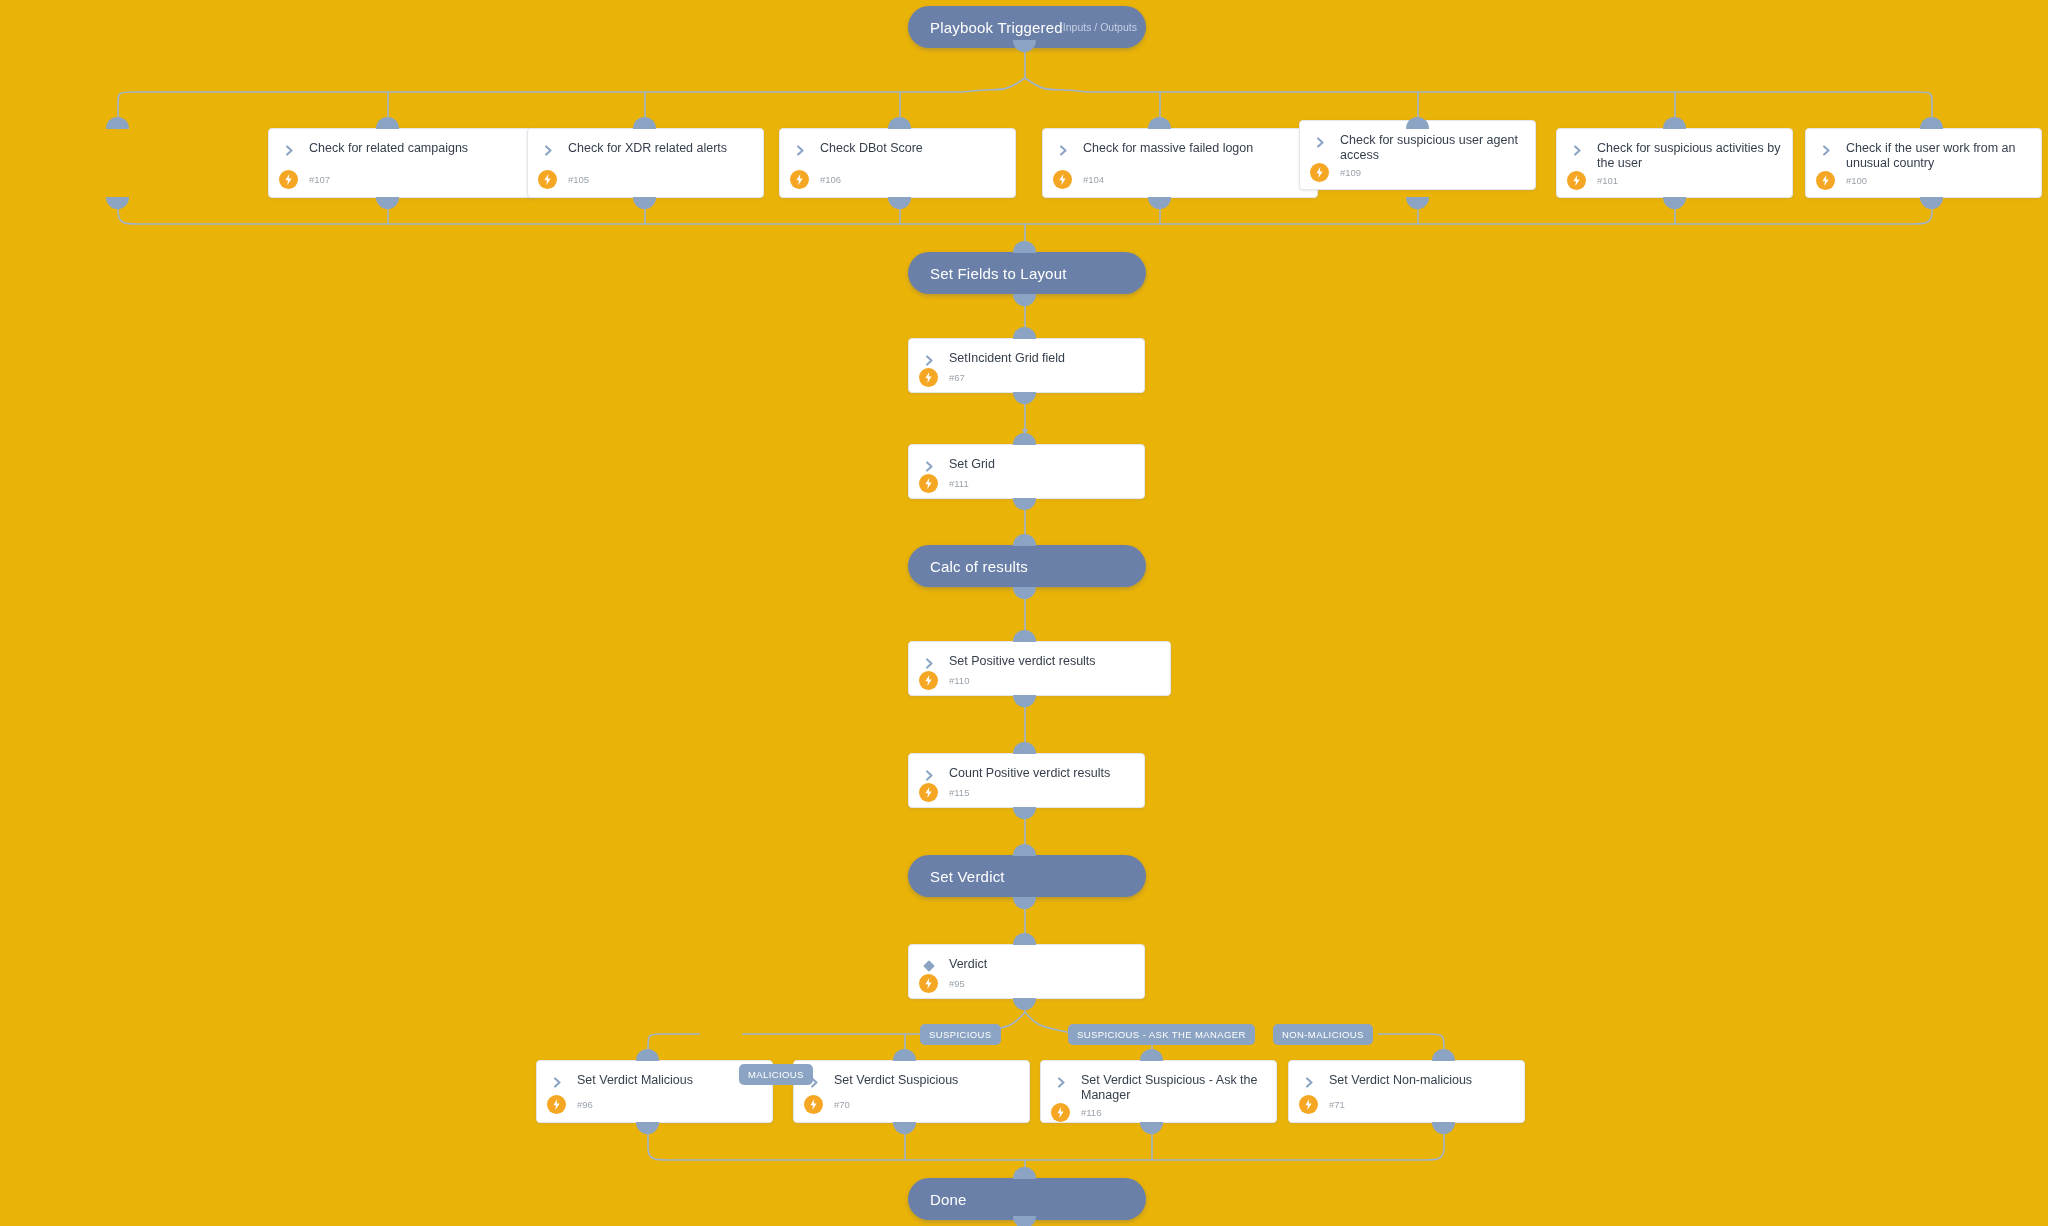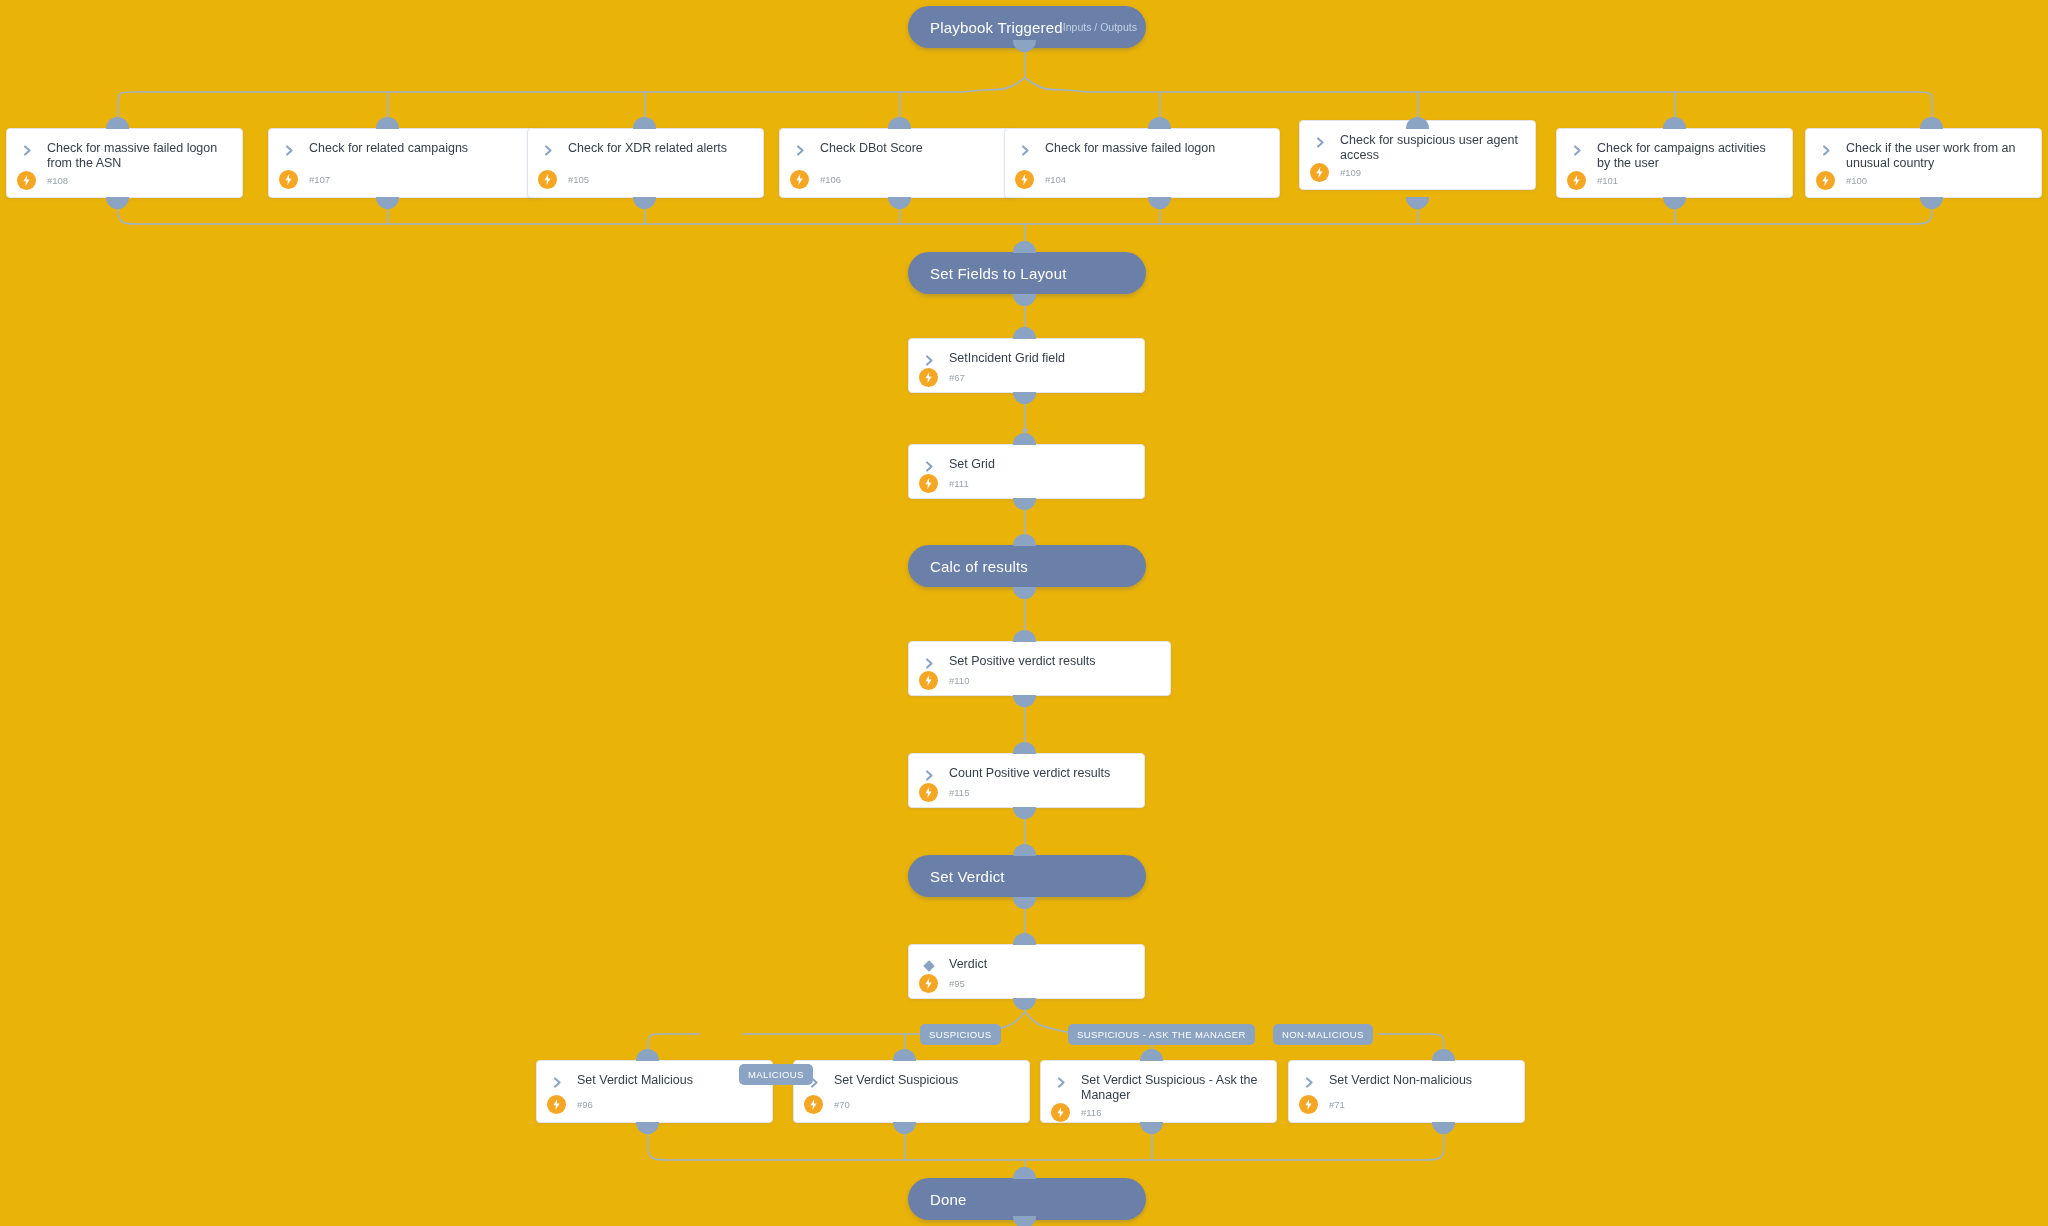--- a/index.html
+++ b/index.html
@@ -212,40 +212,20 @@
       <path d="M1025,1212 L1025,1226"></path>
     </g>
   </svg>
 
   <div class="pill" style="left:908px; top:6px; width:238px;">
     <span class="pill-title">Playbook Triggered</span>
     <span class="pill-sub">Inputs / Outputs</span>
   </div>
   <div class="port bottom" style="left:1013px; top:40px;"></div>
 
-  <div class="card" style="left:6px; top:128px; width:237px; height:70px;">
-    <div class="card-inner">
-      <div class="card-head">
-        <span class="card-ico">
-          <svg width="13" height="13" viewBox="0 0 16 16">
-              <path d="M5 3 L10.5 8 L5 13" fill="none" stroke="#8ca4c4" stroke-width="2.6" stroke-linecap="round" stroke-linejoin="round"></path>
-            </svg>
-        </span>
-        <span class="card-title">Check for massive failed logon from the ASN</span>
-      </div>
-      <div class="card-foot">
-        <span class="bolt">
-          <svg width="9" height="11" viewBox="0 0 10 14">
-              <path d="M6 0 L1 8 H4.3 L3.6 14 L9 5.6 H5.4 z" fill="#ffffff"></path>
-            </svg>
-        </span>
-        <span class="card-id">#108</span>
-      </div>
-    </div>
-  </div>
   <div class="port top" style="left:106px; top:117px;"></div>
   <div class="port bottom" style="left:106px; top:197px;"></div>
 
   <div class="card" style="left:268px; top:128px; width:271px; height:70px;">
     <div class="card-inner">
       <div class="card-head">
         <span class="card-ico">
           <svg width="13" height="13" viewBox="0 0 16 16">
               <path d="M5 3 L10.5 8 L5 13" fill="none" stroke="#8ca4c4" stroke-width="2.6" stroke-linecap="round" stroke-linejoin="round"></path>
             </svg>
@@ -304,21 +284,21 @@
               <path d="M6 0 L1 8 H4.3 L3.6 14 L9 5.6 H5.4 z" fill="#ffffff"></path>
             </svg>
         </span>
         <span class="card-id">#106</span>
       </div>
     </div>
   </div>
   <div class="port top" style="left:888px; top:117px;"></div>
   <div class="port bottom" style="left:888px; top:197px;"></div>
 
-  <div class="card" style="left:1004px; top:128px; width:276px; height:70px;">
+  <div class="card" style="left:1042px; top:128px; width:276px; height:70px;">
     <div class="card-inner">
       <div class="card-head">
         <span class="card-ico">
           <svg width="13" height="13" viewBox="0 0 16 16">
               <path d="M5 3 L10.5 8 L5 13" fill="none" stroke="#8ca4c4" stroke-width="2.6" stroke-linecap="round" stroke-linejoin="round"></path>
             </svg>
         </span>
         <span class="card-title">Check for massive failed logon</span>
       </div>
       <div class="card-foot">
@@ -358,21 +338,21 @@
   <div class="port bottom" style="left:1406px; top:197px;"></div>
 
   <div class="card" style="left:1556px; top:128px; width:237px; height:70px;">
     <div class="card-inner">
       <div class="card-head">
         <span class="card-ico">
           <svg width="13" height="13" viewBox="0 0 16 16">
               <path d="M5 3 L10.5 8 L5 13" fill="none" stroke="#8ca4c4" stroke-width="2.6" stroke-linecap="round" stroke-linejoin="round"></path>
             </svg>
         </span>
-        <span class="card-title">Check for campaigns activities by the user</span>
+        <span class="card-title">Check for suspicious activities by the user</span>
       </div>
       <div class="card-foot">
         <span class="bolt">
           <svg width="9" height="11" viewBox="0 0 10 14">
               <path d="M6 0 L1 8 H4.3 L3.6 14 L9 5.6 H5.4 z" fill="#ffffff"></path>
             </svg>
         </span>
         <span class="card-id">#101</span>
       </div>
     </div>

